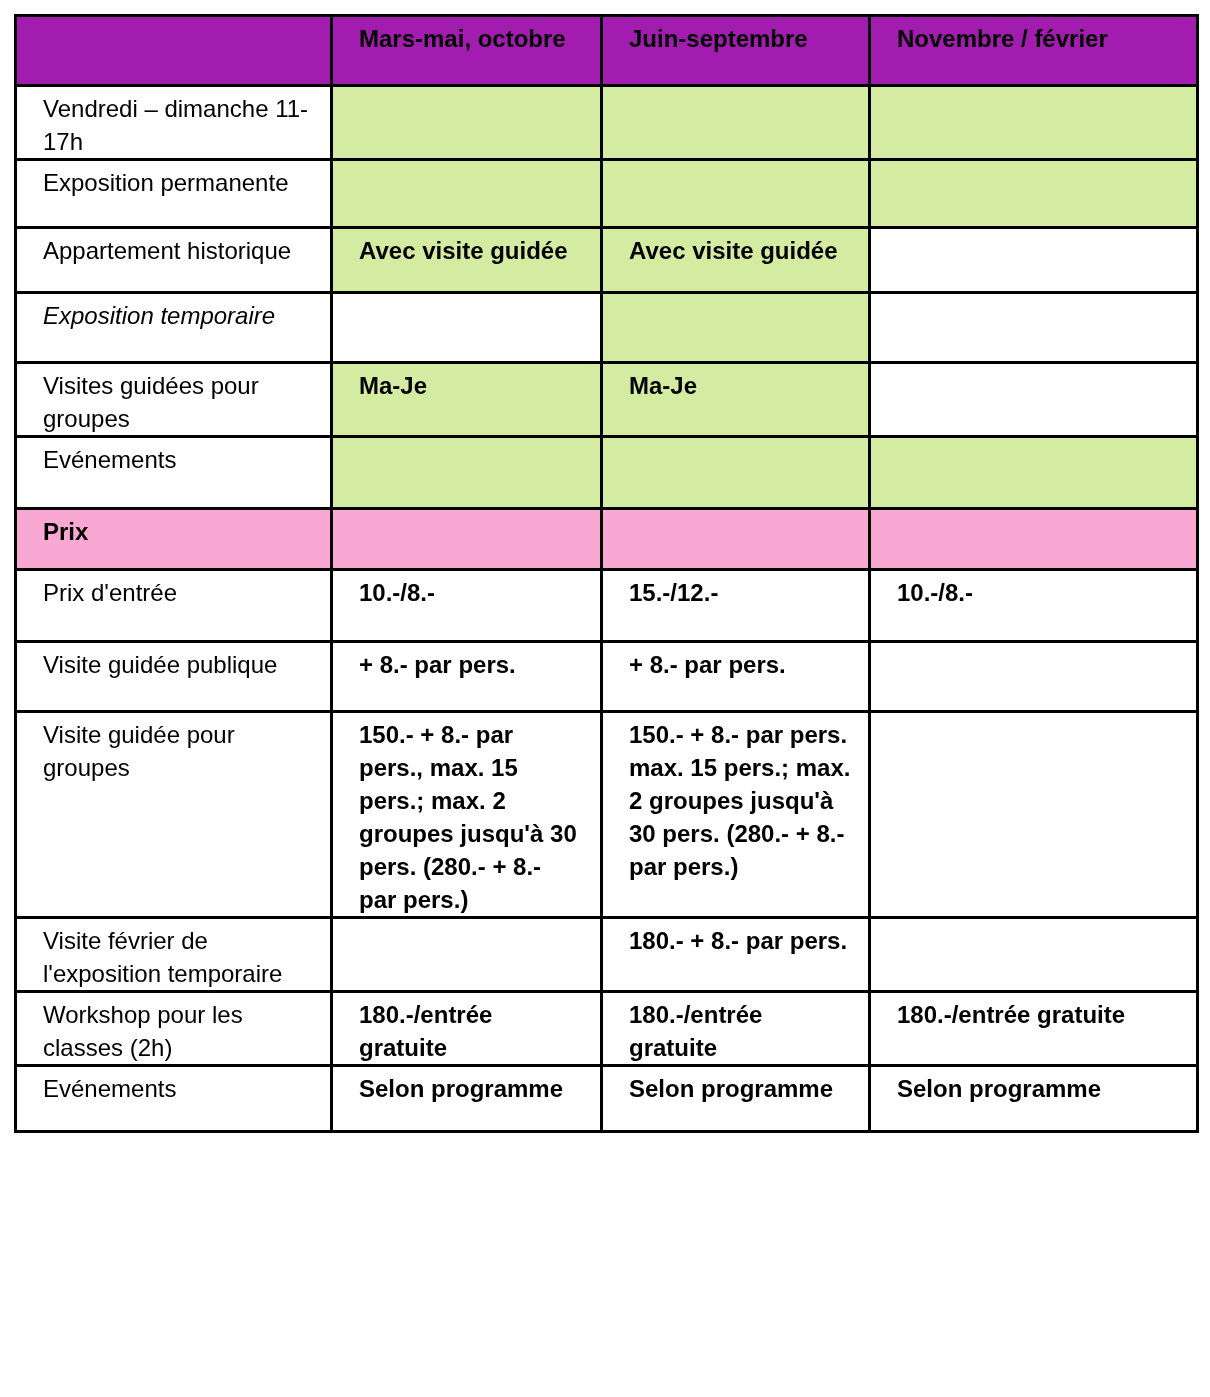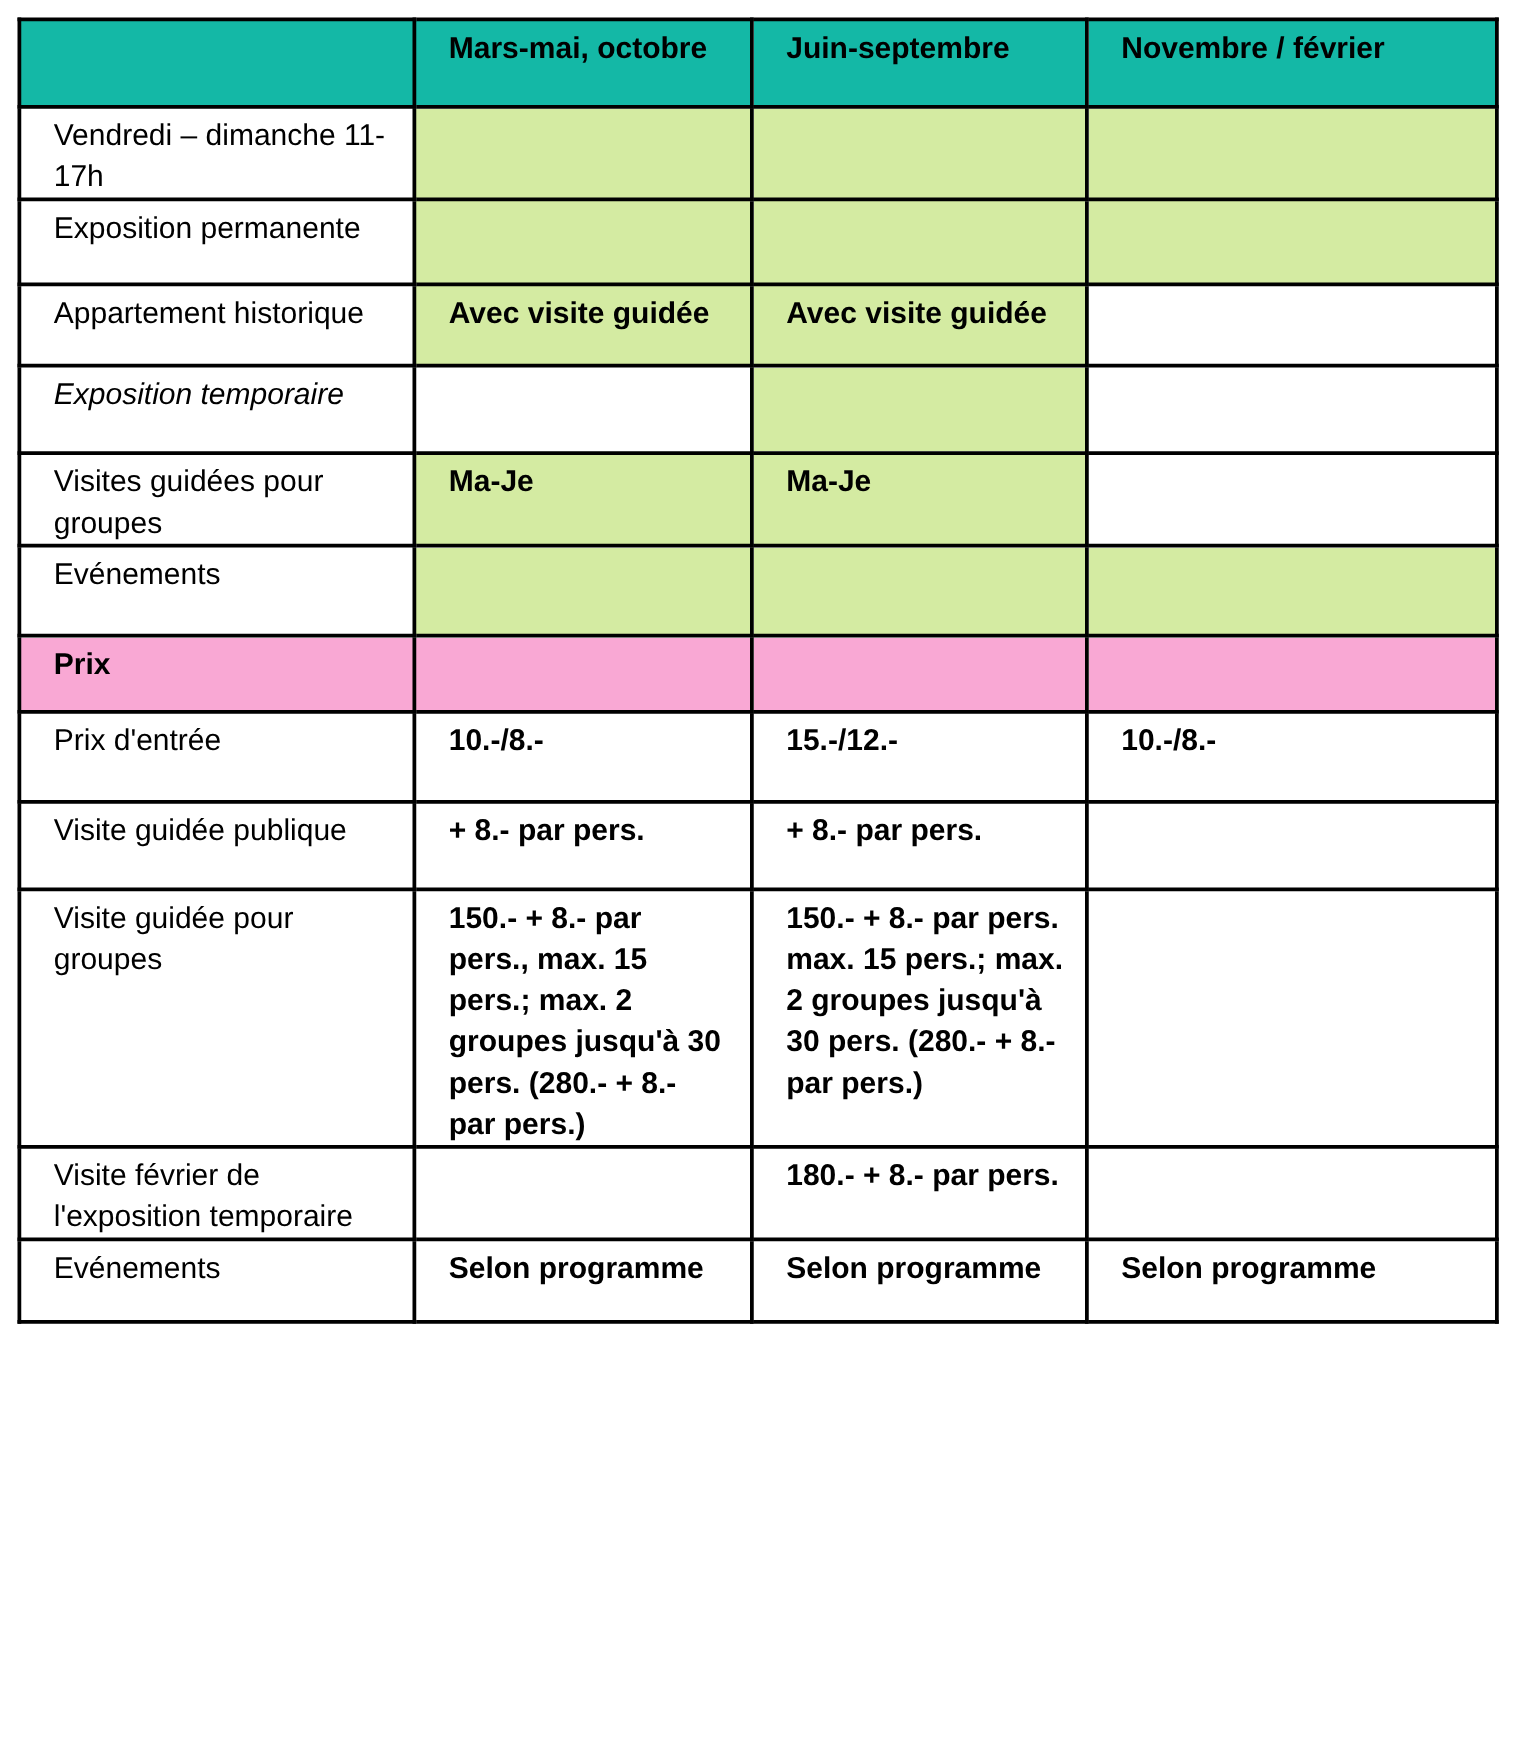--- a/index.html
+++ b/index.html
@@ -20,21 +20,21 @@
     border: 3px solid #000000;
     vertical-align: top;
     text-align: left;
     padding: 5px 8px 0 26px;
     font-size: 24px;
     line-height: 33px;
     white-space: pre-line;
     overflow: hidden;
   }
   th {
-    background: #14b8a6;
+    background: #a21caf;
     font-weight: 700;
     height: 70px;
   }
   td.label-cell { font-weight: 400; }
   td.value-cell { font-weight: 700; }
   td.hl { background: #d4eba2; }
   tr.section-row td { background: #f9a8d4; }
   tr.section-row td.label-cell { font-weight: 700; }
 </style>
 </head>
@@ -128,20 +128,29 @@
 par pers.)</td>
         <td class="value-cell"></td>
       </tr>
       <tr style="height: 70px;">
         <td class="label-cell">Visite février de
 l'exposition temporaire</td>
         <td class="value-cell"></td>
         <td class="value-cell">180.- + 8.- par pers.</td>
         <td class="value-cell"></td>
       </tr>
+      <tr style="height: 68px;">
+        <td class="label-cell">Workshop pour les
+classes (2h)</td>
+        <td class="value-cell">180.-/entrée
+gratuite</td>
+        <td class="value-cell">180.-/entrée
+gratuite</td>
+        <td class="value-cell">180.-/entrée gratuite</td>
+      </tr>
       <tr style="height: 66px;">
         <td class="label-cell">Evénements</td>
         <td class="value-cell">Selon programme</td>
         <td class="value-cell">Selon programme</td>
         <td class="value-cell">Selon programme</td>
       </tr>
     </tbody>
 </table>
 
 </body></html>

